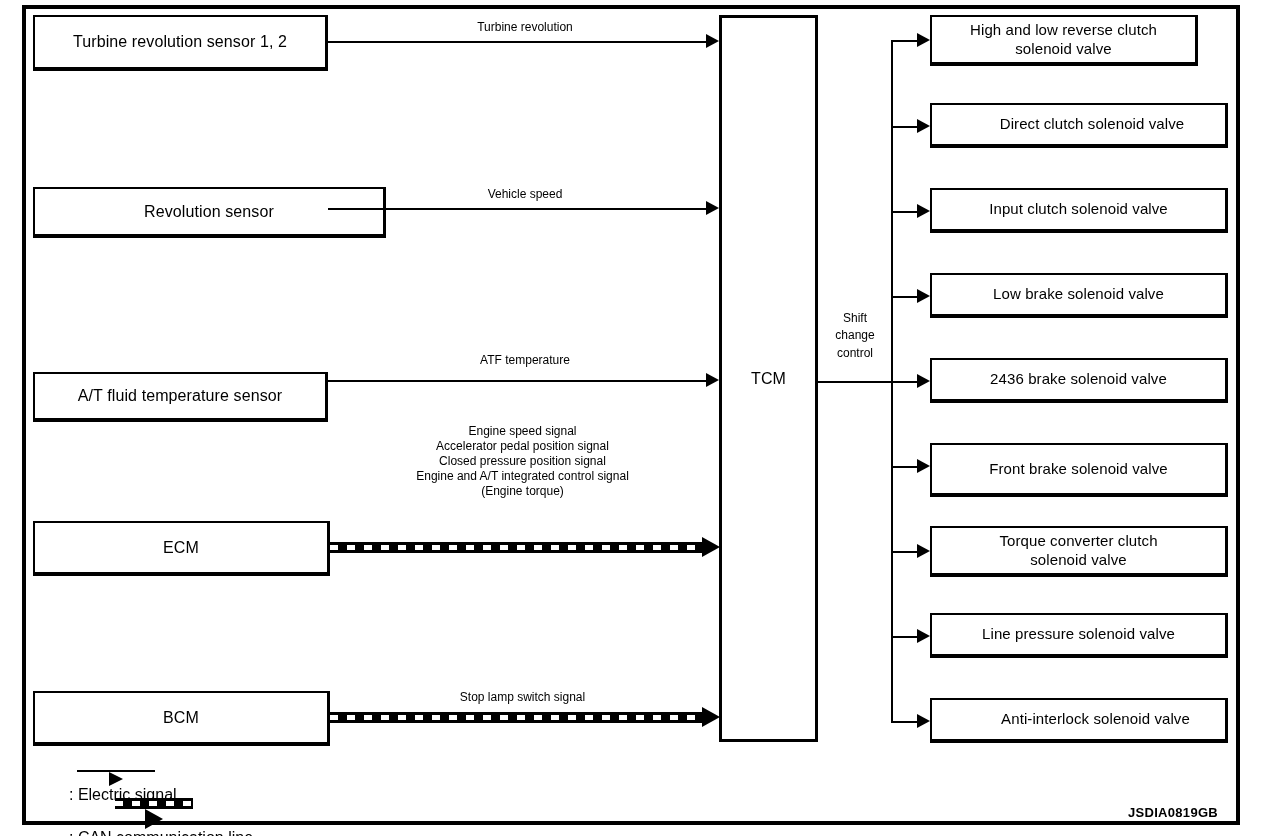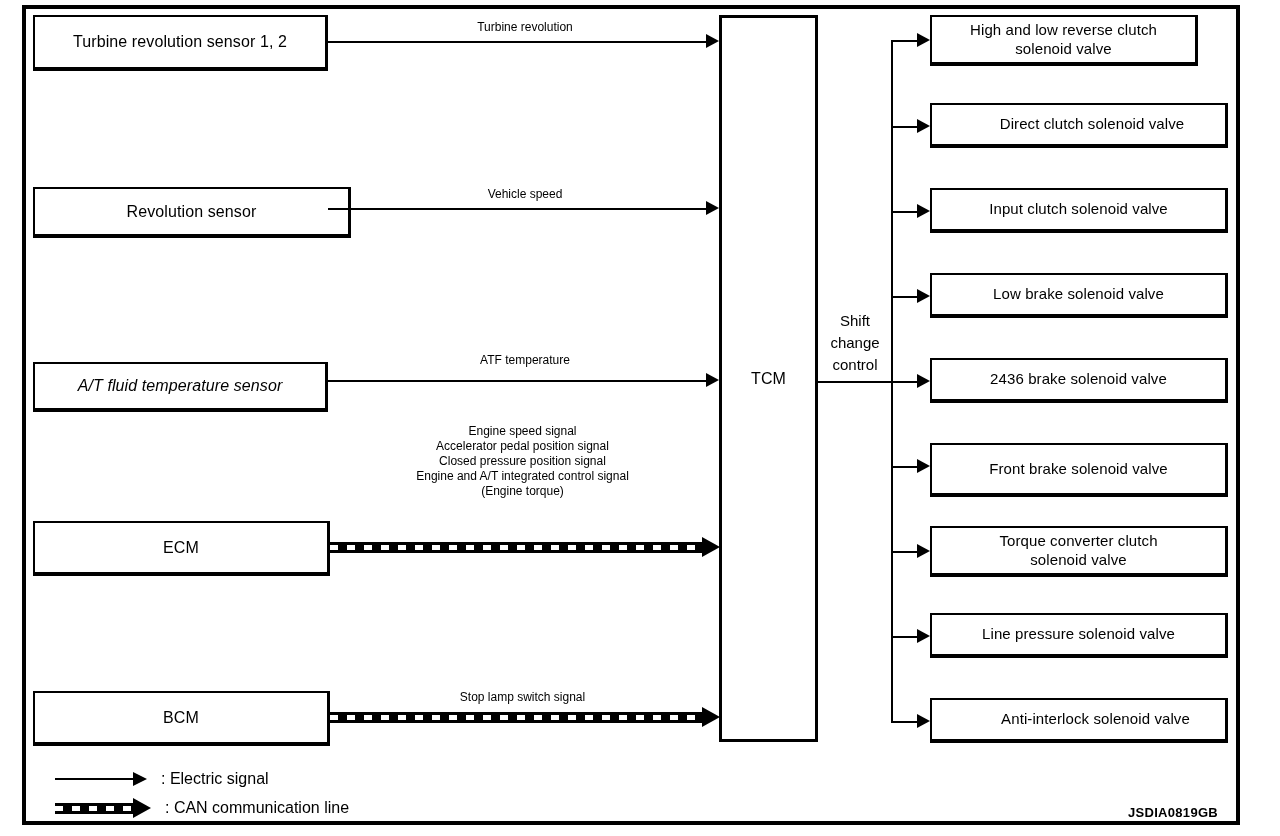--- a/index.html
+++ b/index.html
@@ -97,31 +97,32 @@
   
   .siglabel {
     position: absolute;
     font-size: 12px;
     text-align: center;
     white-space: pre-line;
     line-height: 1.26;
   }
   .shiftlabel {
     position: absolute;
-    font-size: 15px;
+    font-size: 12px;
     text-align: center;
     line-height: 1.45;
     white-space: pre-line;
   }
   
   .legend-row {
     position: absolute;
     display: flex;
     align-items: center;
     font-size: 16px;
+    flex-direction: column;
   }
   .legend-elec-line {
     position: relative;
     width: 78px;
     height: 0;
     border-top: 2px solid #000;
     margin-right: 0px;
   }
   .legend-can-line {
     position: relative;
@@ -167,25 +168,25 @@
 <body>
 
 <div id="canvas">
 
   <div class="frame"></div>
 
   <div class="box" style="left:33px; top:15px; width:295px; height:56px;">
     <span>Turbine revolution sensor 1, 2</span>
   </div>
 
-  <div class="box" style="left:33px; top:187px; width:318px; height:51px;">
+  <div class="box" style="left:33px; top:187px; width:353px; height:51px;">
     <span>Revolution sensor</span>
   </div>
 
-  <div class="box" style="left:33px; top:362px; width:295px; height:50px;font-style:italic;">
+  <div class="box" style="left:33px; top:372px; width:295px; height:50px;">
     <span>A/T fluid temperature sensor</span>
   </div>
 
   <div class="box" style="left:33px; top:521px; width:297px; height:55px;">
     <span>ECM</span>
   </div>
 
   <div class="box" style="left:33px; top:691px; width:297px; height:55px;">
     <span>BCM</span>
   </div>

